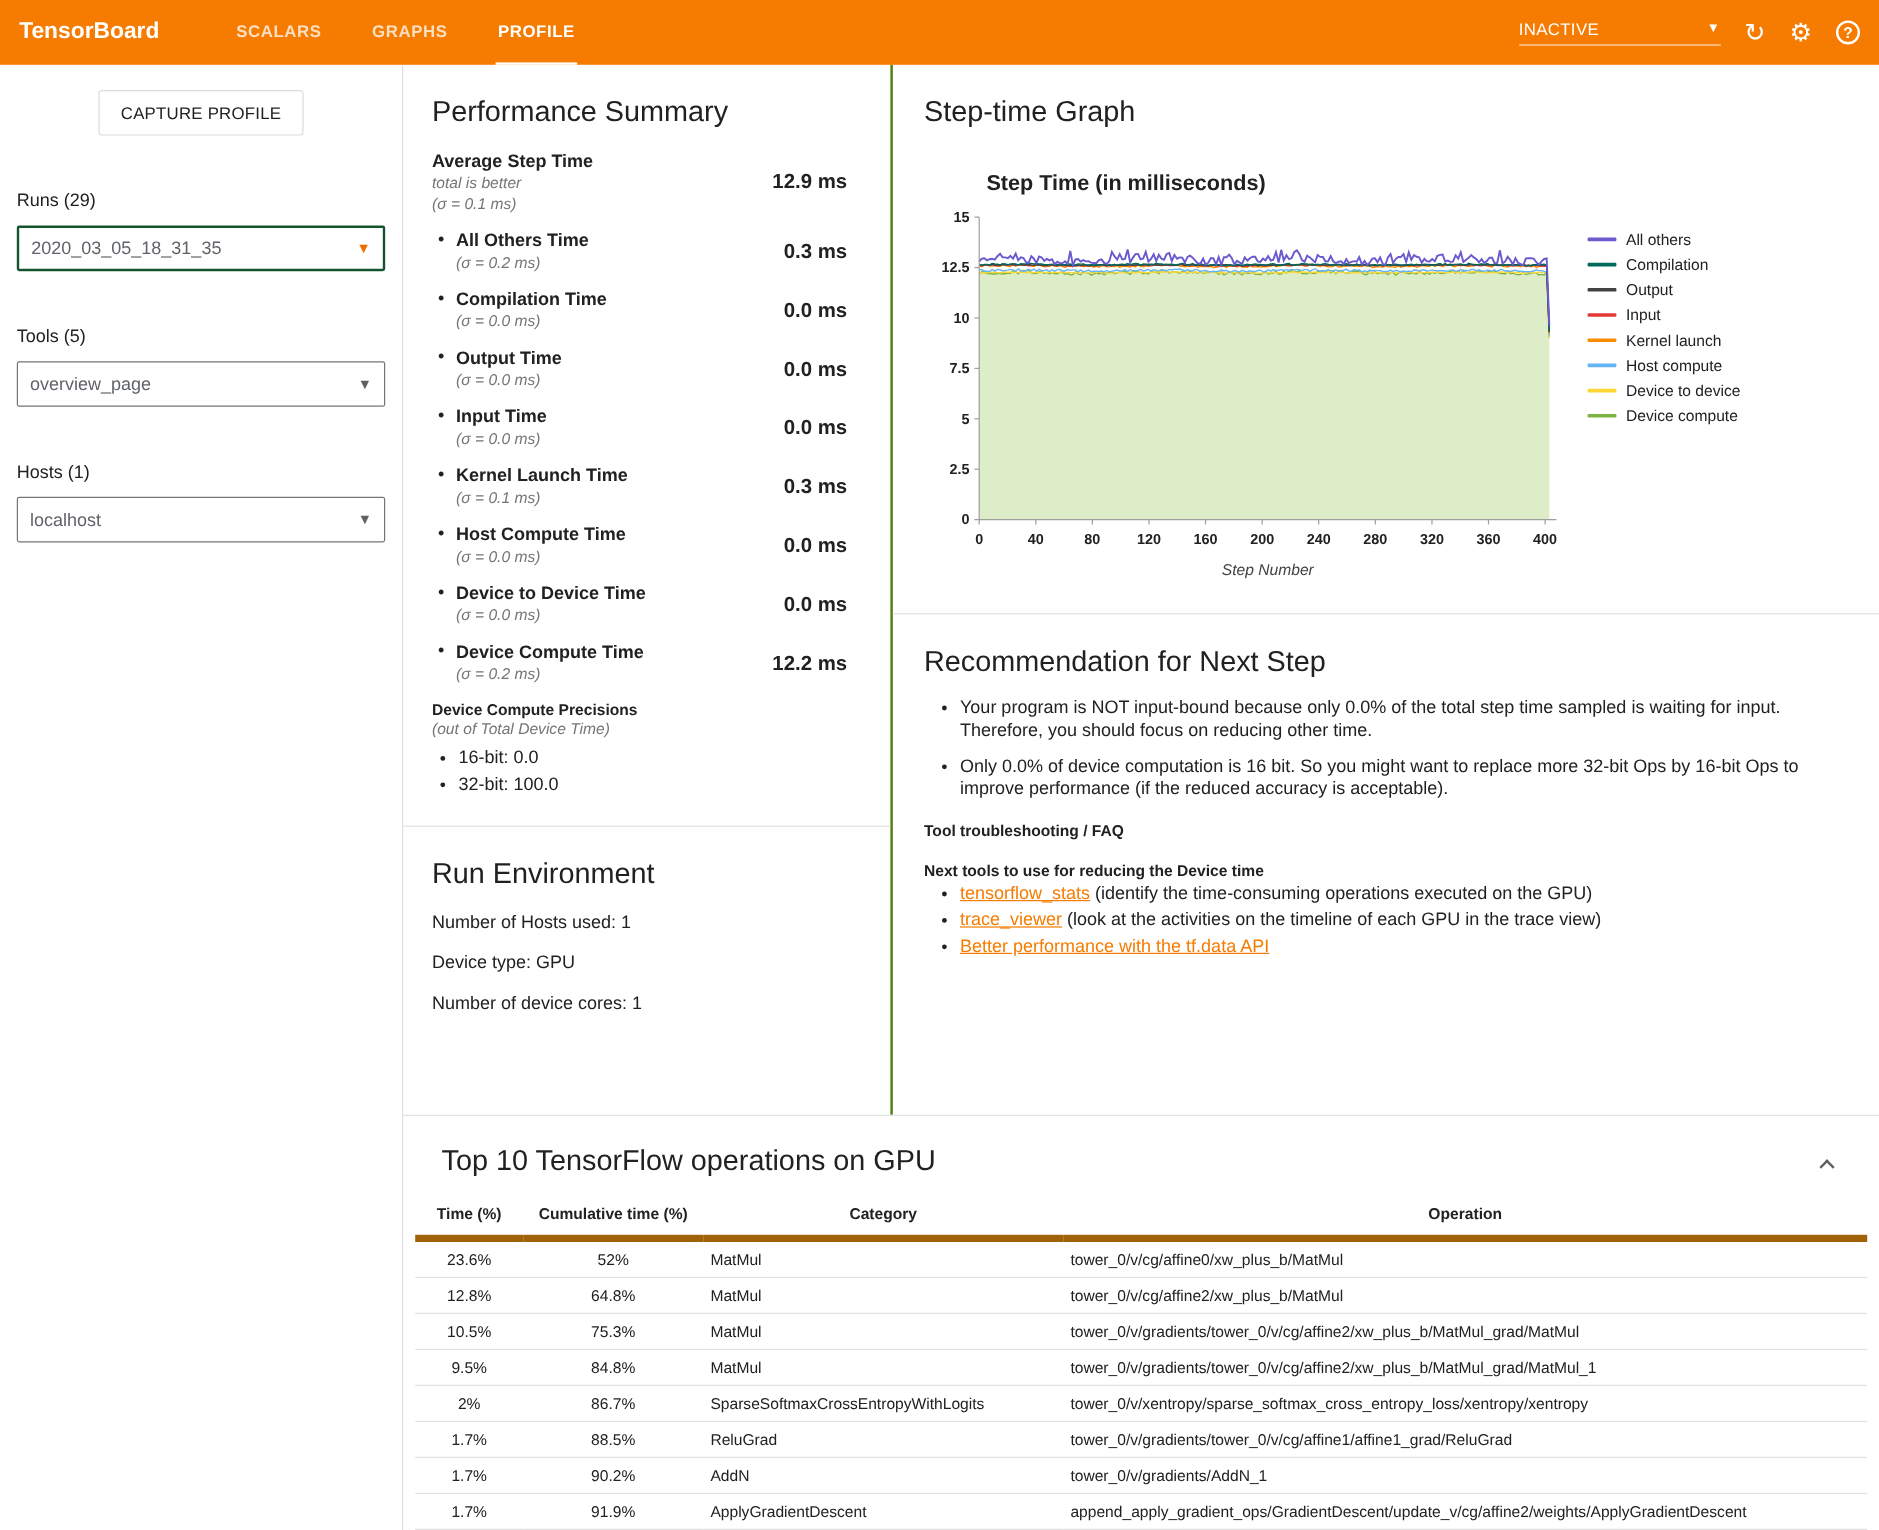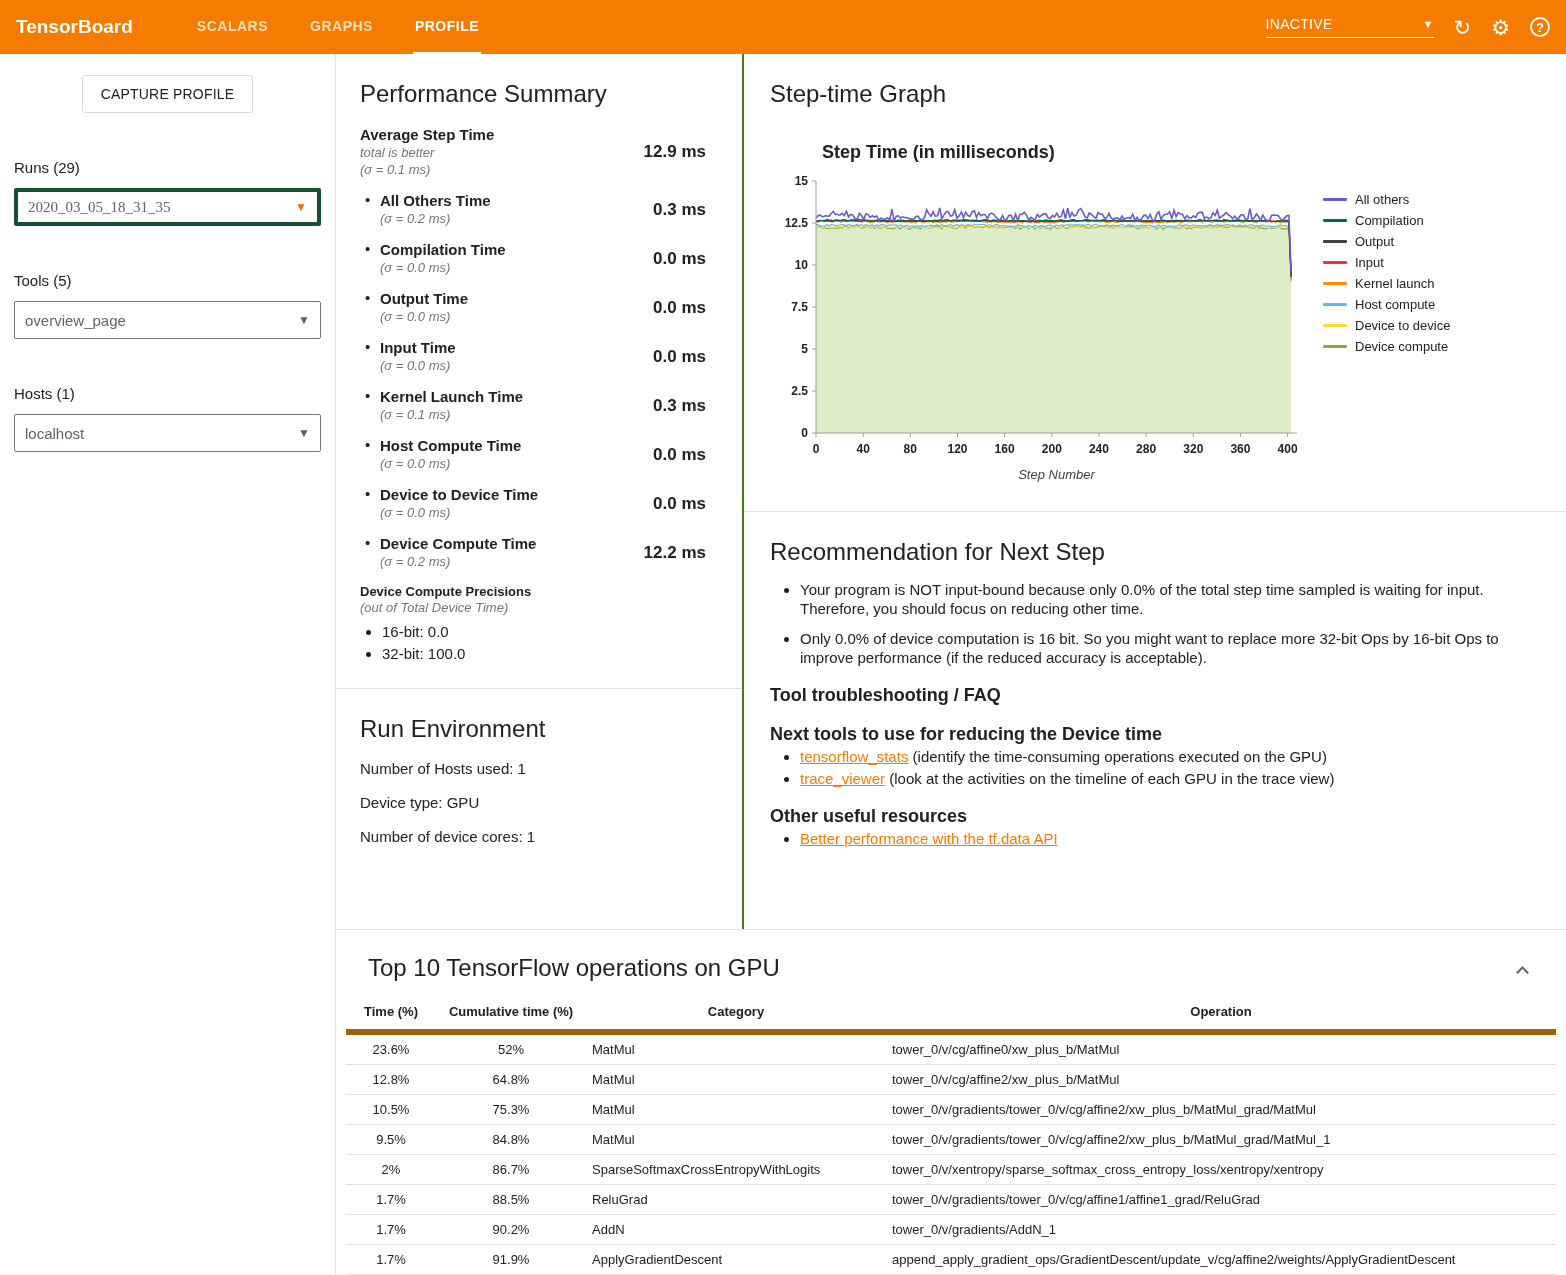--- a/index.html
+++ b/index.html
@@ -33,21 +33,21 @@
 
   .section-title { font-size:24px; font-weight:400; color:#212121; margin:26px 0 0; }
 
   
   .capture-btn { display:block; margin:0 auto; background:#fff; border:1px solid #dadce0; border-radius:3px;
                  padding:10px 18px; font-size:14px; letter-spacing:0.2px; color:#202124; font-family:inherit; cursor:pointer; }
   .field-label { font-size:15px; color:#212121; margin-top:46px; }
   .select { margin-top:12px; height:38px; border:1px solid #757575; border-radius:2px; display:flex; align-items:center;
             justify-content:space-between; padding:0 10px; font-size:15px; color:#5f6368; cursor:pointer; background:#fff; }
   .select .caret { font-size:12px; color:#616161; }
-  .select.runs { border:4px solid #14532d;font-family:Liberation Serif, serif; }
+  .select.runs { border:2px solid #14532d; }
   .select.runs .caret { color:#ef6c00; }
 
   
   .metrics { margin-top:18px; }
   .metric-row { display:flex; justify-content:space-between; align-items:center; margin-bottom:14px; }
   .metric-left { position:relative; }
   .metric-row.bulleted .metric-left { padding-left:20px; }
   .metric-row.bulleted .metric-left::before { content:"•"; position:absolute; left:5px; top:-1px; font-size:15px; color:#212121; }
   .metric-label { font-size:15px; font-weight:bold; line-height:18px; }
   .metric-sub { font-size:13px; font-style:italic; color:#757575; line-height:17px; }
@@ -69,21 +69,21 @@
   #chart-svg text.axis-label { font-family:"Liberation Sans", sans-serif; font-size:13px; font-style:italic; fill:#424242; font-weight:normal; }
   .legend { margin-top:26px; margin-left:8px; }
   .legend-item { display:flex; align-items:center; height:21px; }
   .legend-swatch { width:24px; height:3px; border-radius:1px; margin-right:8px; flex:0 0 24px; }
   .legend-label { font-size:13px; color:#212121; white-space:nowrap; }
   .right-col .divider { margin:28px -26px 0; }
 
   
   .rec-list { margin:14px 0 0; padding-left:30px; }
   .rec-list li { font-size:15px; line-height:19px; margin-bottom:11px; max-width:745px; }
-  .rec-section-h { font-size:18px; font-weight:bold; margin:18px 0 2px; }
+  .rec-section-h { font-size:13px; font-weight:bold; margin:18px 0 2px; }
   .rec-sub { margin:2px 0 0; padding-left:30px; }
   .rec-sub li { font-size:15px; line-height:19px; margin-bottom:3px; }
   a.link { color:#f57c00; text-decoration:underline; cursor:pointer; }
 
   
   .ops-section { border-top:1px solid #e0e0e0; }
   .ops-header { display:flex; align-items:flex-start; justify-content:space-between; padding:0 34px 0 32px; }
   .ops-header .section-title { margin:24px 0 16px; }
   .collapse-btn { margin-top:32px; width:20px; height:20px; background:none; border:none; cursor:pointer; padding:0; }
   .chevron-up { display:inline-block; width:9px; height:9px; border-top:2px solid #616161; border-right:2px solid #616161;
@@ -331,21 +331,20 @@
                 <li>Your program is NOT input-bound because only 0.0% of the total step time sampled is waiting for input. Therefore, you should focus on reducing other time.</li>
                 <li>Only 0.0% of device computation is 16 bit. So you might want to replace more 32-bit Ops by 16-bit Ops to improve performance (if the reduced accuracy is acceptable).</li>
               </ul>
             <div id="recSections">
                 <div class="rec-section-h">Tool troubleshooting / FAQ</div>
                 <div class="rec-section-h">Next tools to use for reducing the Device time</div>
                 <ul class="rec-sub">
                   <li><a class="link" href="#">tensorflow_stats</a><span> (identify the time-consuming operations executed on the GPU)</span></li>
                   <li><a class="link" href="#">trace_viewer</a><span> (look at the activities on the timeline of each GPU in the trace view)</span></li>
                 </ul>
-                <div class="rec-section-h">Other useful resources</div>
                 <ul class="rec-sub">
                   <li><a class="link" href="#">Better performance with the tf.data API</a></li>
                 </ul>
               </div>
           </section>
         </section>
       </div>
 
       <section class="ops-section">
         <div class="ops-header">

